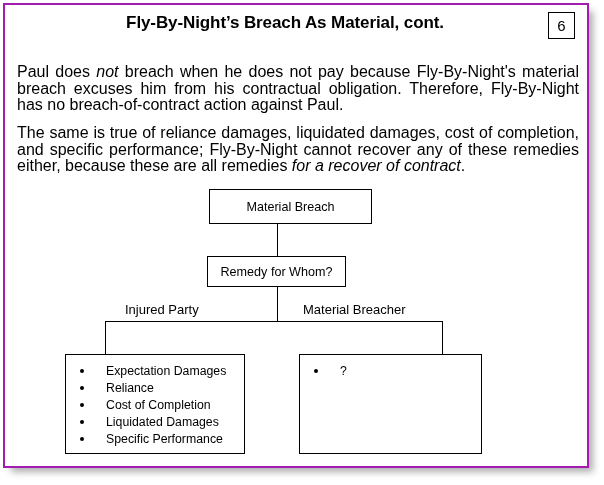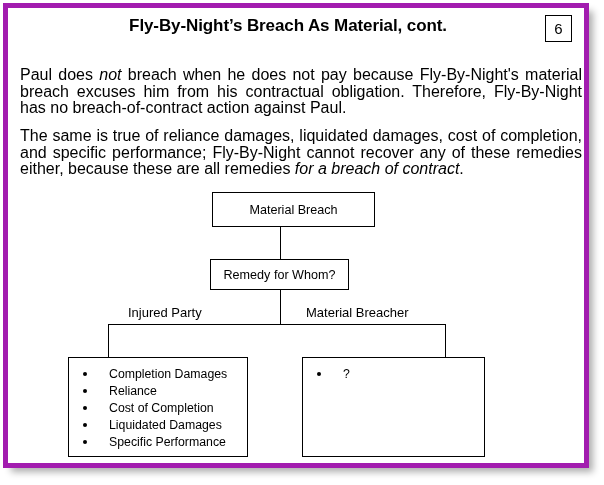--- a/index.html
+++ b/index.html
@@ -15,21 +15,21 @@
   }
 
   
   #slide-frame {
     position: absolute;
     left: 3px;
     top: 3px;
     width: 586px;
     height: 465px;
     background: #e5e5e5;
-    border: 5px solid #a21caf;
+    border: 2px solid #a21caf;
     box-sizing: border-box;
     box-shadow: 6px 6px 7px -2px rgba(0,0,0,0.32);
   }
   #slide-canvas {
     position: absolute;
     left: 0;
     top: 0;
     right: 0;
     bottom: 0;
     background: #ffffff;
@@ -184,21 +184,21 @@
   <div id="slide-canvas">
 
     <div id="slide-title">Fly-By-Night’s Breach As Material, cont.</div>
 
     <div id="slide-number-box">
       <span>6</span>
     </div>
 
     <p id="para-1" class="body-para"><span>Paul does </span><span class="ital">not</span><span> breach when he does not pay because Fly-By-Night's material breach excuses him from his contractual obligation.  Therefore, Fly-By-Night has no breach-of-contract action against Paul.</span></p>
 
-    <p id="para-2" class="body-para"><span>The same is true of reliance damages, liquidated damages, cost of completion, and specific performance; Fly-By-Night cannot recover any of these remedies either, because these are all remedies </span><span class="ital">for a breach of contract</span><span>.</span></p>
+    <p id="para-2" class="body-para"><span>The same is true of reliance damages, liquidated damages, cost of completion, and specific performance; Fly-By-Night cannot recover any of these remedies either, because these are all remedies </span><span class="ital">for a recover of contract</span><span>.</span></p>
 
     <div id="flowchart">
 
       <div id="node-material-breach" class="node node-centered">
         <span>Material Breach</span>
       </div>
 
       <div id="conn-top" class="line-v"></div>
 
       <div id="node-remedy-for-whom" class="node node-centered">
@@ -208,21 +208,21 @@
       <div id="conn-stem" class="line-v"></div>
       <div id="conn-split" class="line-h"></div>
       <div id="conn-left-drop" class="line-v"></div>
       <div id="conn-right-drop" class="line-v"></div>
 
       <div id="label-injured-party" class="branch-label">Injured Party</div>
       <div id="label-material-breacher" class="branch-label">Material Breacher</div>
 
       <div id="box-injured-remedies" class="node">
         <ul class="bullet-list">
-          <li><span class="bullet-dot"></span><span>Completion Damages</span></li>
+          <li><span class="bullet-dot"></span><span>Expectation Damages</span></li>
           <li><span class="bullet-dot"></span><span>Reliance</span></li>
           <li><span class="bullet-dot"></span><span>Cost of Completion</span></li>
           <li><span class="bullet-dot"></span><span>Liquidated Damages</span></li>
           <li><span class="bullet-dot"></span><span>Specific Performance</span></li>
         </ul>
       </div>
 
       <div id="box-breacher-remedies" class="node">
         <ul class="bullet-list">
           <li><span class="bullet-dot"></span><span>?</span></li>

